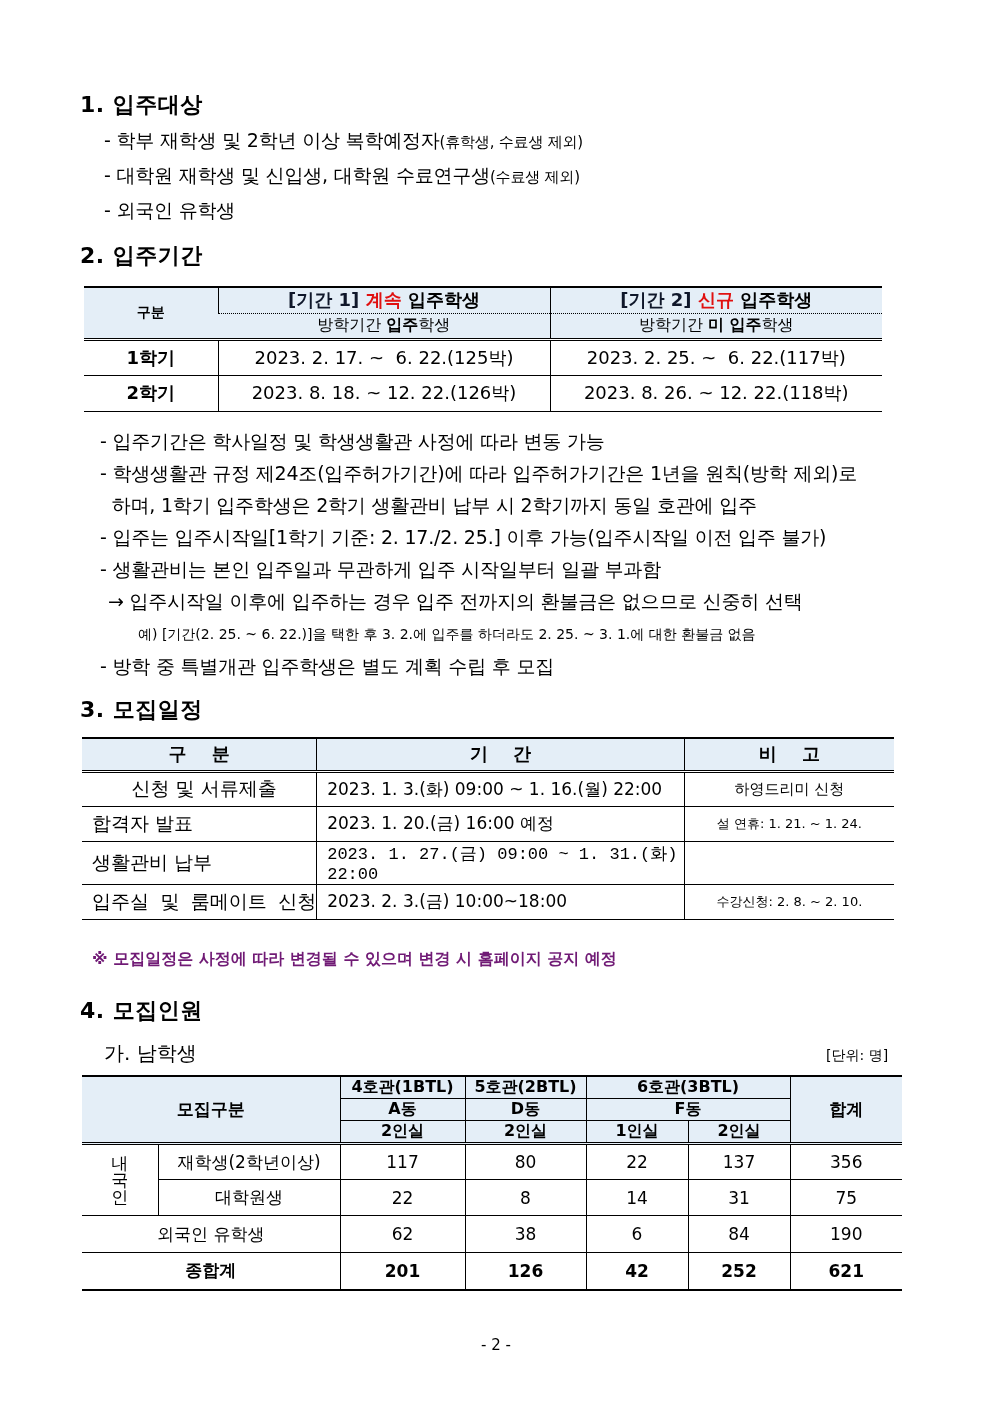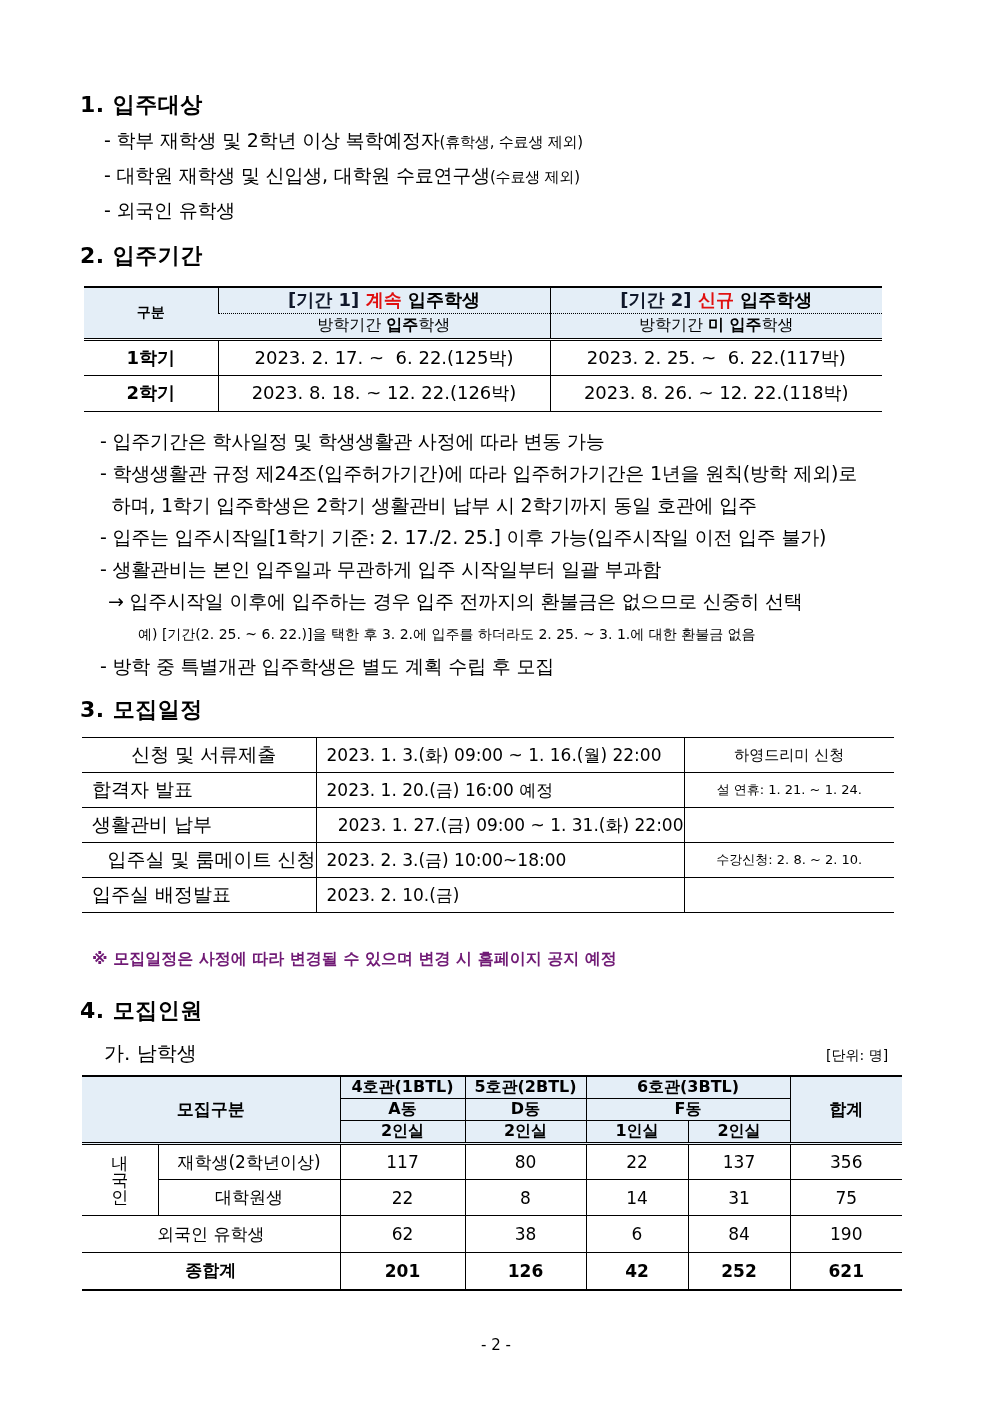--- a/index.html
+++ b/index.html
@@ -111,44 +111,44 @@
 
 <div class="abs h1" style="left:80px; top:695px;">3. 모집일정</div>
 
 <table id="t3">
   <colgroup>
       <col style="width:234px">
       <col style="width:368px">
       <col style="width:210px">
     </colgroup>
   <tbody>
+      <tr class="r-top" style="height:33px;">
+    <td class="hdr bold" style="white-space:pre;">구    분</td>
+    <td class="hdr bold" style="white-space:pre;">기    간</td>
+    <td class="hdr bold" style="white-space:pre;">비    고</td>
+  </tr>
   <tr style="height:35px;">
     <td style="text-align:center; padding-left:10px; font-size:19px;">신청 및 서류제출</td>
     <td style="text-align:left; padding-left:10px; font-size:17px;">2023. 1. 3.(화) 09:00 ~ 1. 16.(월) 22:00</td>
     <td style="font-size:15px;">하영드리미 신청</td>
   </tr>
   <tr style="height:35px;">
     <td style="text-align:left; padding-left:10px; font-size:19px;">합격자 발표</td>
     <td style="text-align:left; padding-left:10px; font-size:17px;">2023. 1. 20.(금) 16:00 예정</td>
     <td style="font-size:13px;">설 연휴: 1. 21. ~ 1. 24.</td>
   </tr>
   <tr style="height:35px;">
     <td style="text-align:left; padding-left:10px; font-size:19px;">생활관비 납부</td>
-    <td style="text-align:right; padding-left:10px; font-size:17px;">2023. 1. 27.(금) 09:00 ~ 1. 31.(화) 22:00</td>
+    <td style="text-align:left; padding-left:10px; font-size:17px;font-family:Liberation Mono, monospace;">2023. 1. 27.(금) 09:00 ~ 1. 31.(화) 22:00</td>
     <td style="font-size:14px;"></td>
   </tr>
   <tr style="height:35px;">
-    <td style="text-align:right; padding-left:10px; font-size:19px; white-space:nowrap;">입주실 및 룸메이트 신청</td>
+    <td style="text-align:right; padding-left:10px; font-size:19px; white-space:nowrap;font-family:Liberation Mono, monospace;">입주실 및 룸메이트 신청</td>
     <td style="text-align:left; padding-left:10px; font-size:17px;">2023. 2. 3.(금) 10:00~18:00</td>
     <td style="font-size:13px;">수강신청: 2. 8. ~ 2. 10.</td>
-  </tr>
-  <tr style="height:35px;">
-    <td style="text-align:left; padding-left:10px; font-size:19px;">입주실 배정발표</td>
-    <td style="text-align:left; padding-left:10px; font-size:17px;">2023. 2. 10.(금)</td>
-    <td style="font-size:14px;"></td>
   </tr>
 </tbody>
   </table>
 
 <div class="abs redtxt" style="left:92px; top:949px; font-size:16px; white-space:nowrap;">※ 모집일정은 사정에 따라 변경될 수 있으며 변경 시 홈페이지 공지 예정</div>
 
 <div class="abs h1" style="left:80px; top:996px;">4. 모집인원</div>
 <div class="abs" style="left:104px; top:1040px; font-size:20px;">가. 남학생</div>
 <div class="abs" style="left:826px; top:1047px; font-size:14px;">[단위: 명]</div>
 

